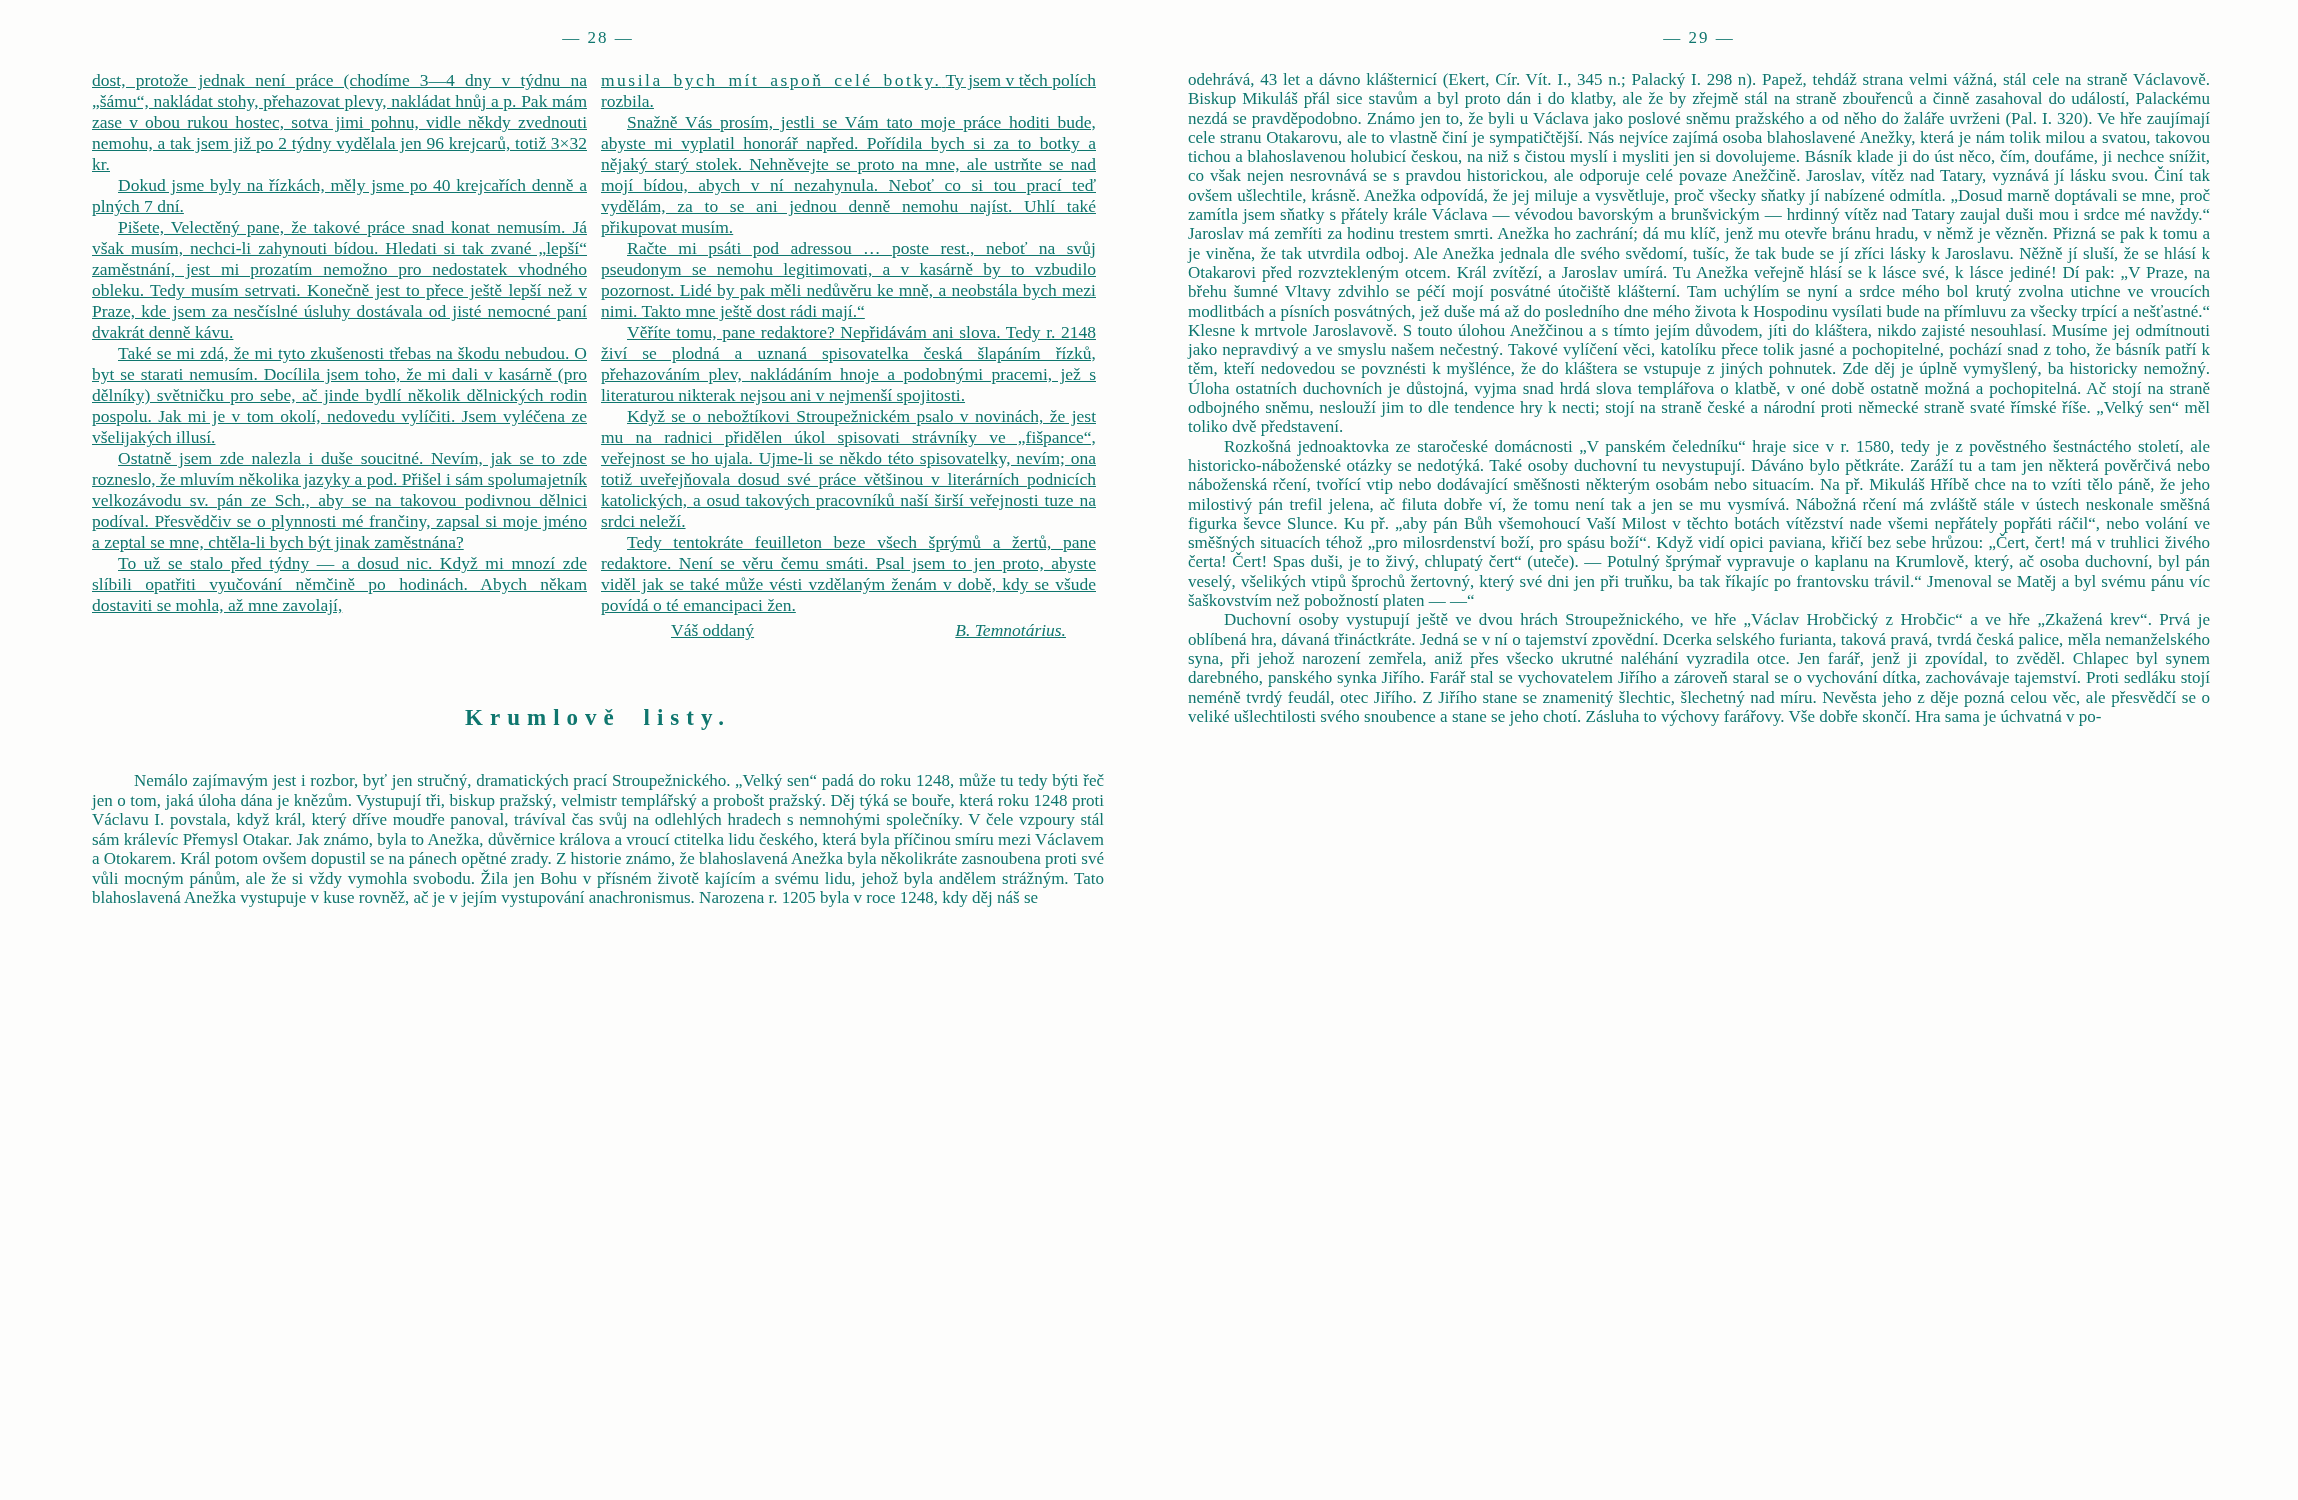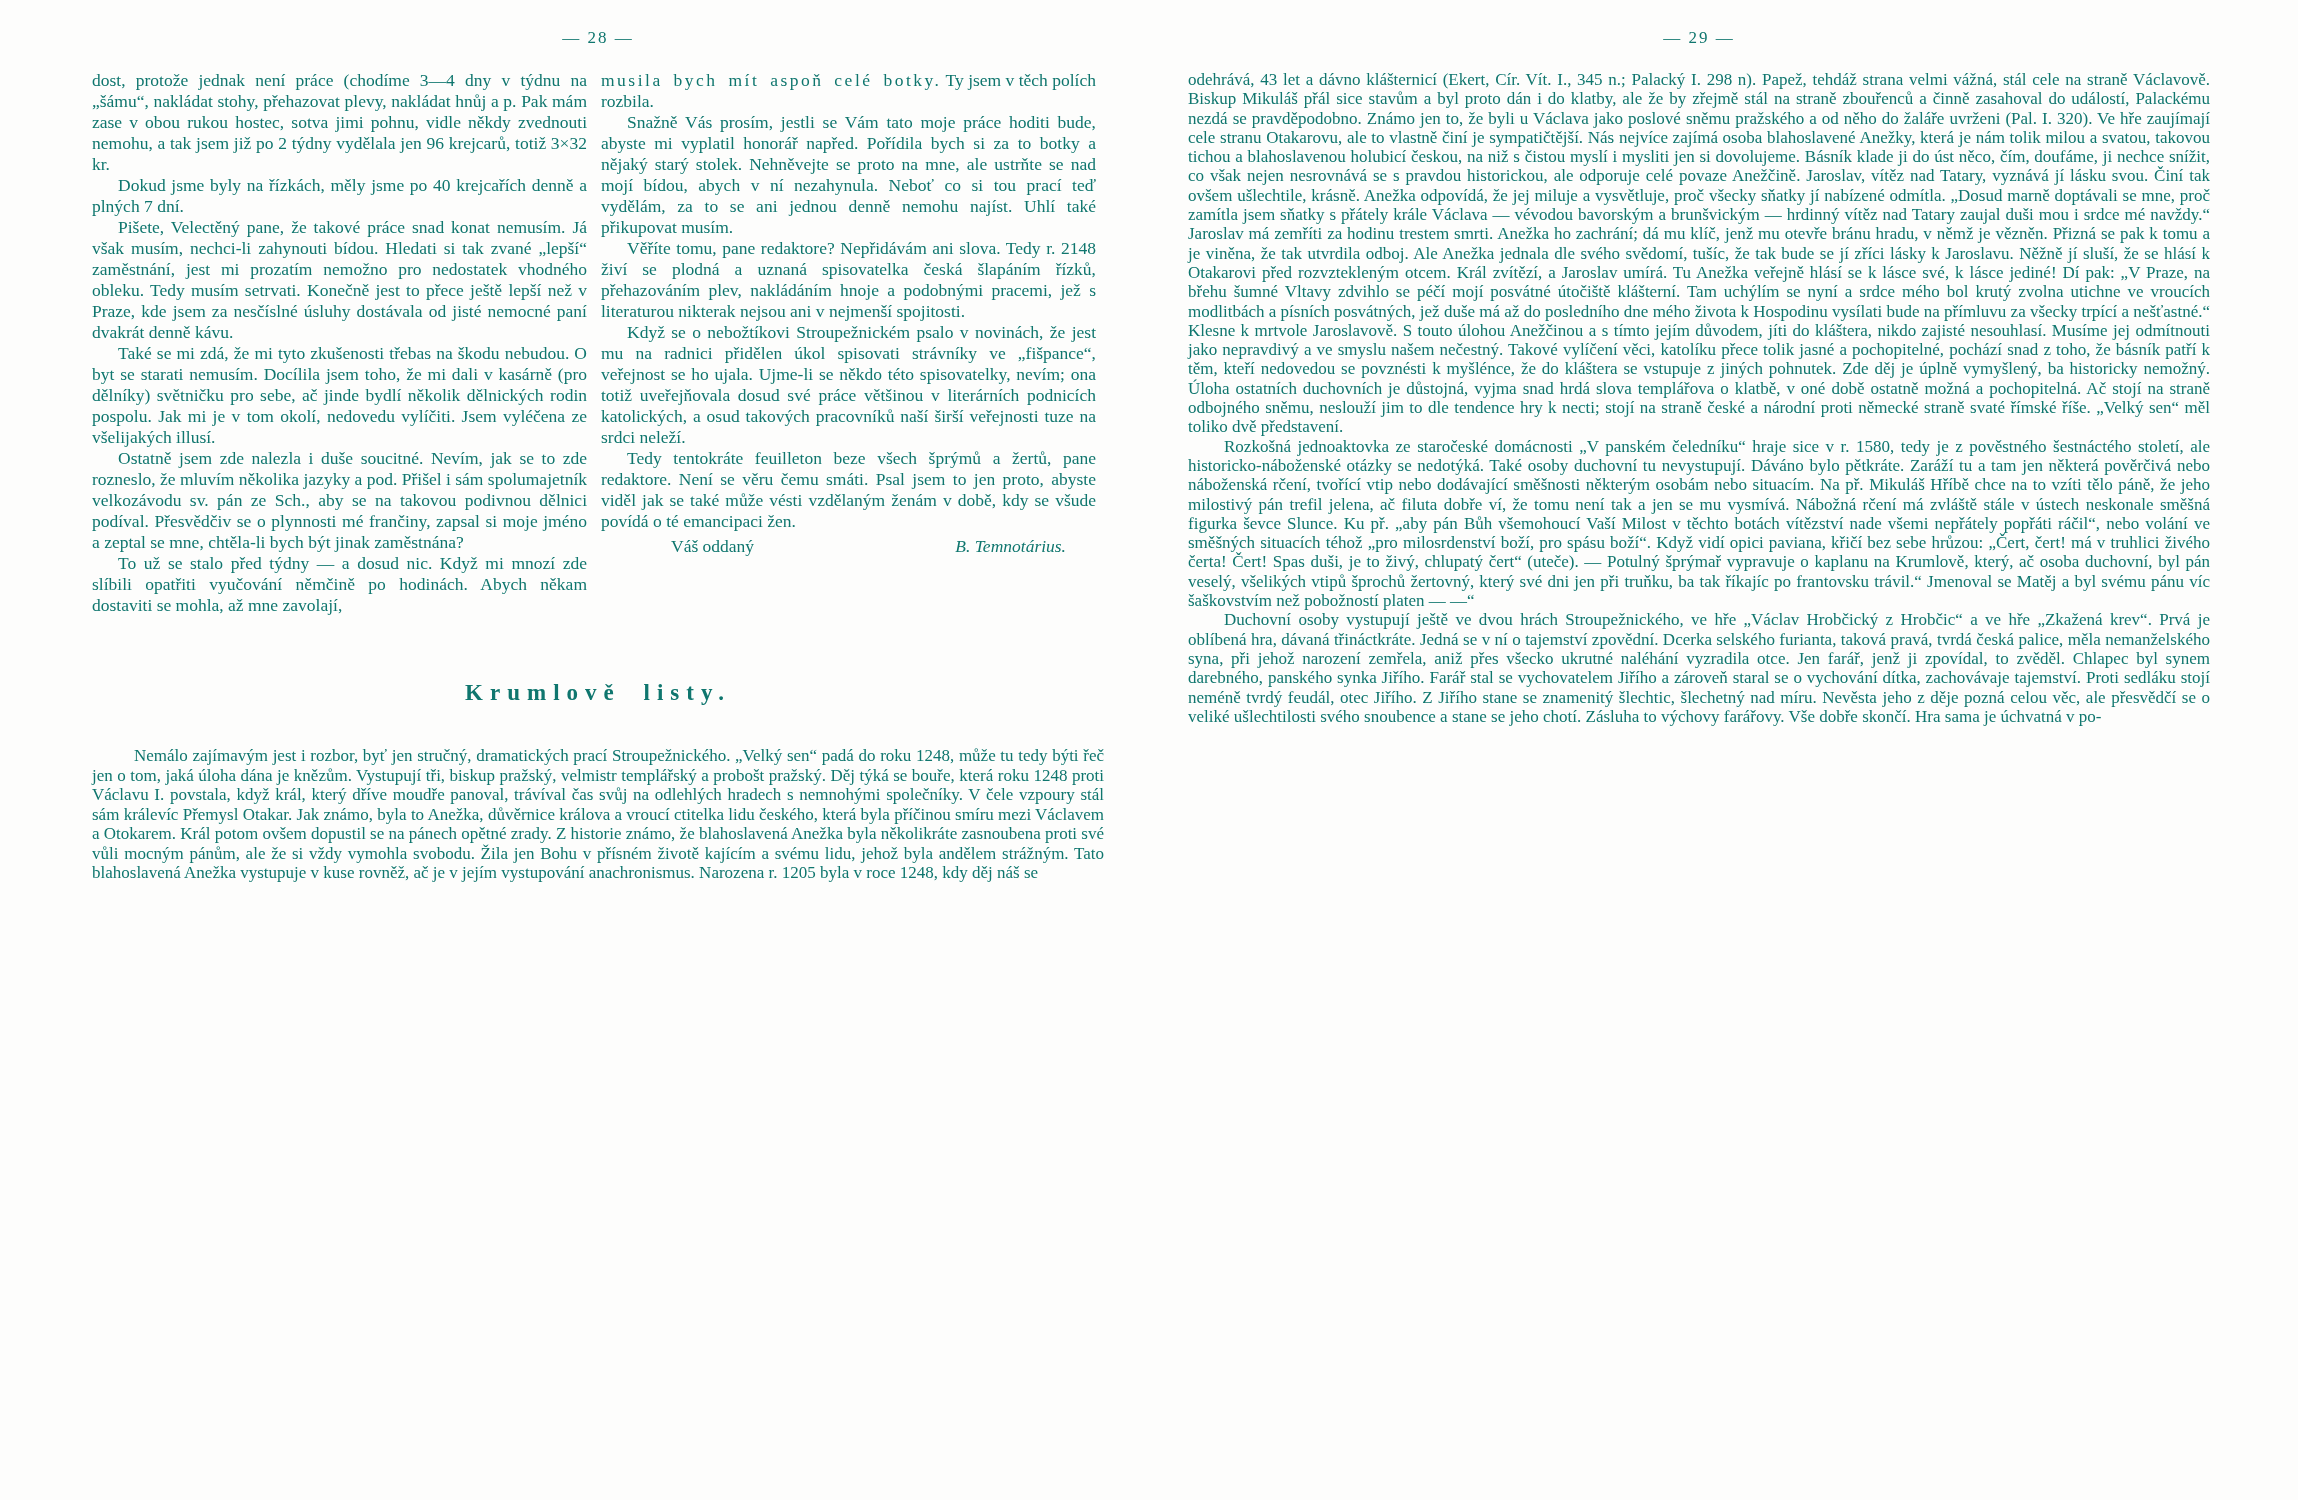--- a/index.html
+++ b/index.html
@@ -24,20 +24,21 @@
   .page-right { left: 1188px; width: 1022px; }
   .pageno {
     text-align: center;
     font-size: 17px;
     letter-spacing: 2px;
     margin-bottom: 22px;
   }
   .columns {
     display: flex;
     gap: 14px;
+    text-decoration: underline;
   }
   .col {
     width: 495px;
     text-align: justify;
     font-size: 17.5px;
     line-height: 21px;
   }
   .col p {
     margin: 0;
     text-indent: 26px;
@@ -92,20 +93,21 @@
         <p>Dokud jsme byly na řízkách, měly jsme po 40 krejcařích denně a plných 7 dní.</p>
         <p>Pišete, Velectěný pane, že takové práce snad konat nemusím. Já však musím, nechci-li zahynouti bídou. Hledati si tak zvané „lepší“ zaměstnání, jest mi prozatím nemožno pro nedostatek vhodného obleku. Tedy musím setrvati. Konečně jest to přece ještě lepší než v Praze, kde jsem za nesčíslné úsluhy dostávala od jisté nemocné paní dvakrát denně kávu.</p>
         <p>Také se mi zdá, že mi tyto zkušenosti třebas na škodu nebudou. O byt se starati nemusím. Docílila jsem toho, že mi dali v kasárně (pro dělníky) světničku pro sebe, ač jinde bydlí několik dělnických rodin pospolu. Jak mi je v tom okolí, nedovedu vylíčiti. Jsem vyléčena ze všelijakých illusí.</p>
         <p>Ostatně jsem zde nalezla i duše soucitné. Nevím, jak se to zde rozneslo, že mluvím několika jazyky a pod. Přišel i sám spolumajetník velkozávodu sv. pán ze Sch., aby se na takovou podivnou dělnici podíval. Přesvědčiv se o plynnosti mé frančiny, zapsal si moje jméno a zeptal se mne, chtěla-li bych být jinak zaměstnána?</p>
         <p>To už se stalo před týdny — a dosud nic. Když mi mnozí zde slíbili opatřiti vyučování němčině po hodinách. Abych někam dostaviti se mohla, až mne zavolají,</p>
       </div>
 
       <div class="col">
         <p class="no-indent"><span class="spaced">musila bych mít aspoň celé botky.</span> <span>Ty jsem v těch polích rozbila.</span></p>
         <p>Snažně Vás prosím, jestli se Vám tato moje práce hoditi bude, abyste mi vyplatil honorář napřed. Pořídila bych si za to botky a nějaký starý stolek. Nehněvejte se proto na mne, ale ustrňte se nad mojí bídou, abych v ní nezahynula. Neboť co si tou prací teď vydělám, za to se ani jednou denně nemohu najíst. Uhlí také přikupovat musím.</p>
+        <p>Račte mi psáti pod adressou … poste rest., neboť na svůj pseudonym se nemohu legitimovati, a v kasárně by to vzbudilo pozornost. Lidé by pak měli nedůvěru ke mně, a neobstála bych mezi nimi. Takto mne ještě dost rádi mají.“</p>
         <p>Věříte tomu, pane redaktore? Nepřidávám ani slova. Tedy r. 2148 živí se plodná a uznaná spisovatelka česká šlapáním řízků, přehazováním plev, nakládáním hnoje a podobnými pracemi, jež s literaturou nikterak nejsou ani v nejmenší spojitosti.</p>
         <p>Když se o nebožtíkovi Stroupežnickém psalo v novinách, že jest mu na radnici přidělen úkol spisovati strávníky ve „fišpance“, veřejnost se ho ujala. Ujme-li se někdo této spisovatelky, nevím; ona totiž uveřejňovala dosud své práce většinou v literárních podnicích katolických, a osud takových pracovníků naší širší veřejnosti tuze na srdci neleží.</p>
         <p>Tedy tentokráte feuilleton beze všech šprýmů a žertů, pane redaktore. Není se věru čemu smáti. Psal jsem to jen proto, abyste viděl jak se také může vésti vzdělaným ženám v době, kdy se všude povídá o té emancipaci žen.</p>
         <div class="signature">
           <span class="sig-left">Váš oddaný</span>
           <span class="sig-right">B. Temnotárius.</span>
         </div>
       </div>
     </div>
 

